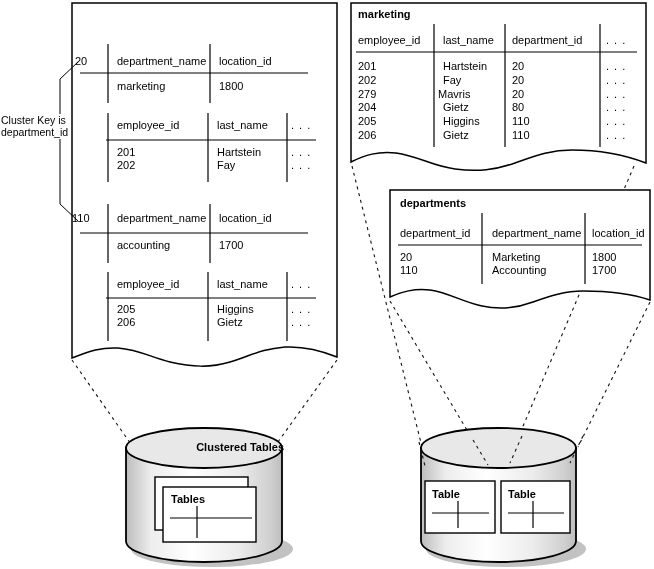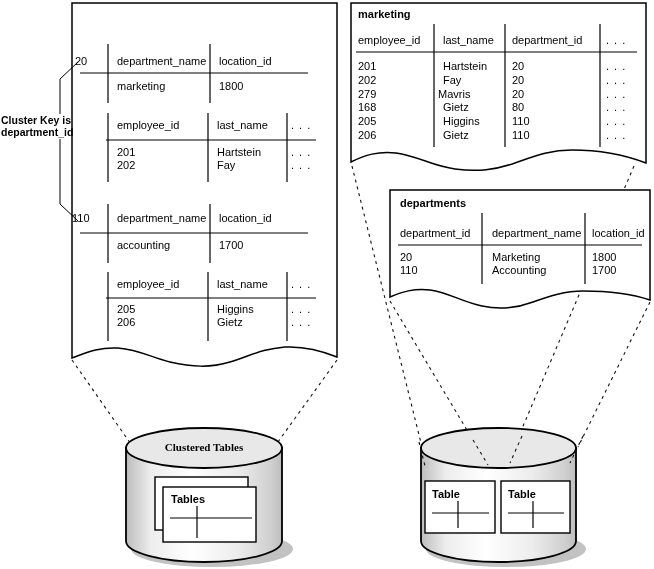--- a/index.html
+++ b/index.html
@@ -3,22 +3,22 @@
 <meta charset="utf-8">
 <style>
   html,body{margin:0;padding:0;background:#ffffff;}
   .canvas{position:relative;width:654px;height:569px;background:#ffffff;overflow:hidden;
           font-family:"Liberation Sans", sans-serif;}
   .canvas svg{position:absolute;left:0;top:0;}
   .t{position:absolute;font-size:11px;line-height:12px;color:#000;white-space:nowrap;}
   .b{font-weight:bold;}
   .sm{font-size:10.5px;line-height:11.5px;}
   .dots{letter-spacing:1px;}
-  .note{position:absolute;left:1px;top:114px;width:66px;background:#ffffff;padding:1px 0;font-weight:bold;}
-  .ctr{text-align:center;font-family:Liberation Serif, serif;}
+  .note{position:absolute;left:1px;top:114px;width:66px;background:#ffffff;padding:1px 0;}
+  .ctr{text-align:right;}
 </style>
 </head>
 <body>
 
 <div class="canvas">
 
 <svg width="654" height="569" viewBox="0 0 654 569">
   <defs>
     <linearGradient id="cylGrad" x1="0" y1="0" x2="1" y2="0">
       <stop offset="0" stop-color="#bdbdbd"></stop>
@@ -182,21 +182,21 @@
 <div class="t" style="left:358px;top:74px">202</div>
 <div class="t" style="left:443px;top:74px">Fay</div>
 <div class="t" style="left:512px;top:74px">20</div>
 <div class="t dots" style="left:606px;top:74px">. . .</div>
 
 <div class="t" style="left:358px;top:88px">279</div>
 <div class="t" style="left:438px;top:88px">Mavris</div>
 <div class="t" style="left:512px;top:88px">20</div>
 <div class="t dots" style="left:606px;top:88px">. . .</div>
 
-<div class="t" style="left:358px;top:101px">168</div>
+<div class="t" style="left:358px;top:101px">204</div>
 <div class="t" style="left:443px;top:101px">Gietz</div>
 <div class="t" style="left:512px;top:101px">80</div>
 <div class="t dots" style="left:606px;top:101px">. . .</div>
 
 <div class="t" style="left:358px;top:115px">205</div>
 <div class="t" style="left:443px;top:115px">Higgins</div>
 <div class="t" style="left:512px;top:115px">110</div>
 <div class="t dots" style="left:606px;top:115px">. . .</div>
 
 <div class="t" style="left:358px;top:129px">206</div>

